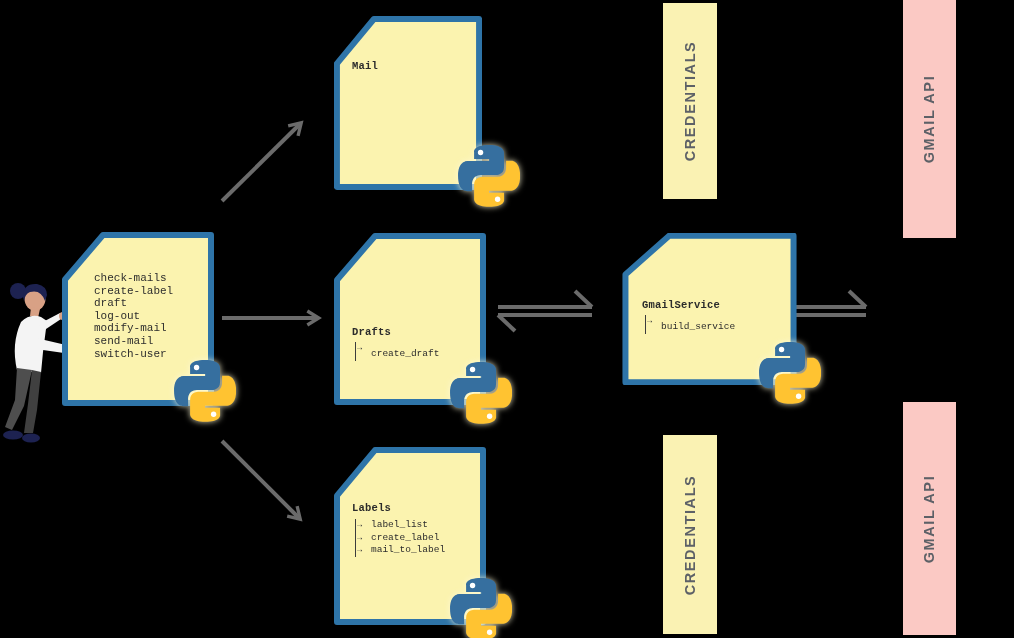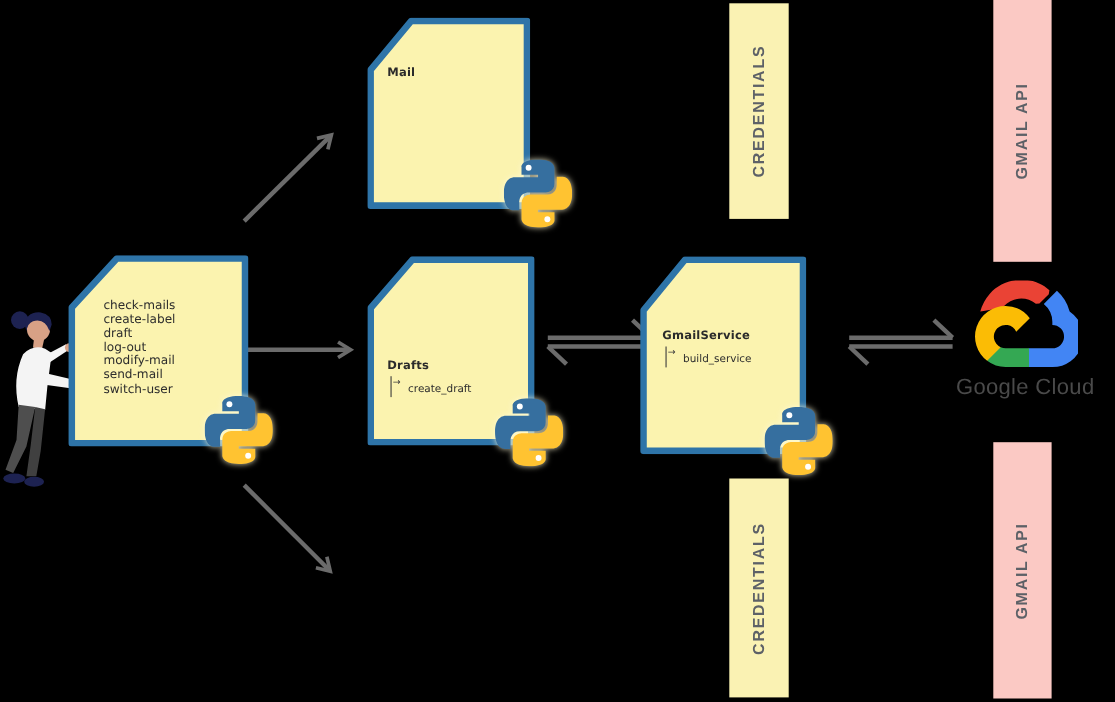--- a/index.html
+++ b/index.html
@@ -1,20 +1,20 @@
 <!DOCTYPE html>
 <html><head>
 <meta charset="utf-8">
 <style>
   html,body{margin:0;padding:0;background:#000;}
   .canvas{position:relative;width:1014px;height:638px;background:#000;overflow:hidden;
           font-family:"DejaVu Sans","Liberation Sans",sans-serif;}
 
   
-  .card{position:absolute;}
+  .card{position:absolute;font-family:Liberation Mono, monospace;}
   .card .shape{position:absolute;inset:0;width:100%;height:100%;}
   .card .content{position:absolute;color:#2d2d2d;}
   .card .title{font-weight:bold;font-size:10.5px;color:#2b2b2b;letter-spacing:.2px;}
   .tree{list-style:none;margin:5px 0 0 3px;padding:0;border-left:1.2px solid #3c3c3c;}
   .tree li{position:relative;padding-left:15px;font-size:9.5px;line-height:12.6px;white-space:nowrap;}
   .tree li::before{content:"\2192";position:absolute;left:1px;top:0;color:#3c3c3c;font-size:8.5px;}
   .tree.single{margin-top:4px;}
   .tree.single li{padding-top:6px;}
 
   .cli-list{list-style:none;margin:0;padding:0;font-size:11px;line-height:12.6px;color:#2d2d2d;}
@@ -77,21 +77,21 @@
     <path d="M37 44 L58 33 L62 37 L41 51 Z" fill="#F4F4F4"></path>
     <circle cx="61" cy="36" r="4" fill="#D8A185"></circle>
     <path d="M34 58 L64 65 L62 73 L34 69 Z" fill="#F4F4F4"></path>
     <circle cx="65" cy="70" r="4.5" fill="#D8A185"></circle>
     <path d="M15 88 L30 90 L22 126 L10 150 L3 147 L13 120 Z" fill="#4E4E4E"></path>
     <path d="M30 90 L39 92 L35 130 L31 153 L22 153 L26 124 Z" fill="#404040"></path>
     <ellipse cx="11" cy="155" rx="10" ry="4.5" fill="#1D2251"></ellipse>
     <ellipse cx="29" cy="158" rx="9" ry="4.5" fill="#1D2251"></ellipse>
   </svg>
 
-  <div class="card" style="left:62px;top:232px;width:164px;height:174px;">
+  <div class="card" style="left:62px;top:232px;width:152px;height:174px;">
     <svg class="shape" viewBox="0 0 152 172" preserveAspectRatio="none">
       <polygon points="41,3 149,3 149,169 3,169 3,47" fill="#FBF3AF" stroke="#2E74A8" stroke-width="6" stroke-linejoin="round" vector-effect="non-scaling-stroke"></polygon>
     </svg>
     <div class="content" style="left:32px;top:40px;">
       <ul class="cli-list">
         <li>check-mails</li>
         <li>create-label</li>
         <li>draft</li>
         <li>log-out</li>
         <li>modify-mail</li>
@@ -133,22 +133,41 @@
       </ul>
     </div>
     <svg class="py-logo" style="right:-26px;bottom:-19px;" viewBox="0 0 255 255" aria-hidden="true">
       <path fill="#366F9F" d="M126.916.072c-64.832 0-60.784 28.115-60.784 28.115l.072 29.128h61.868v8.745H41.631S.145 61.355.145 126.77c0 65.417 36.21 63.097 36.21 63.097h21.61v-30.356s-1.165-36.21 35.632-36.21h61.362s34.475.557 34.475-33.319V33.97S194.67.072 126.916.072z"></path>
       <path fill="#FFC331" d="M128.757 254.126c64.832 0 60.784-28.115 60.784-28.115l-.072-29.127H127.6v-8.745h86.441s41.486 4.705 41.486-60.712c0-65.416-36.21-63.096-36.21-63.096h-21.61v30.355s1.165 36.21-35.632 36.21h-61.362s-34.475-.557-34.475 33.32v56.013s-5.235 33.897 62.518 33.897z"></path>
       <circle cx="92.8" cy="30.8" r="11.1" fill="#fff"></circle>
       <circle cx="162.9" cy="223.4" r="11.1" fill="#fff"></circle>
     </svg>
   </div>
 
+  <div class="card" style="left:334px;top:447px;width:152px;height:178px;">
+    <svg class="shape" viewBox="0 0 152 172" preserveAspectRatio="none">
+      <polygon points="41,3 149,3 149,169 3,169 3,47" fill="#FBF3AF" stroke="#2E74A8" stroke-width="6" stroke-linejoin="round" vector-effect="non-scaling-stroke"></polygon>
+    </svg>
+    <div class="content" style="left:18px;top:55px;">
+      <div class="title">Labels</div>
+      <ul class="tree">
+        <li>label_list</li>
+        <li>create_label</li>
+        <li>mail_to_label</li>
+      </ul>
+    </div>
+    <svg class="py-logo" style="right:-26px;bottom:-15px;" viewBox="0 0 255 255" aria-hidden="true">
+      <path fill="#366F9F" d="M126.916.072c-64.832 0-60.784 28.115-60.784 28.115l.072 29.128h61.868v8.745H41.631S.145 61.355.145 126.77c0 65.417 36.21 63.097 36.21 63.097h21.61v-30.356s-1.165-36.21 35.632-36.21h61.362s34.475.557 34.475-33.319V33.97S194.67.072 126.916.072z"></path>
+      <path fill="#FFC331" d="M128.757 254.126c64.832 0 60.784-28.115 60.784-28.115l-.072-29.127H127.6v-8.745h86.441s41.486 4.705 41.486-60.712c0-65.416-36.21-63.096-36.21-63.096h-21.61v30.355s1.165 36.21-35.632 36.21h-61.362s-34.475-.557-34.475 33.32v56.013s-5.235 33.897 62.518 33.897z"></path>
+      <circle cx="92.8" cy="30.8" r="11.1" fill="#fff"></circle>
+      <circle cx="162.9" cy="223.4" r="11.1" fill="#fff"></circle>
+    </svg>
+  </div>
 
-  <div class="card" style="left:582px;top:233px;width:151px;height:180px;">
+  <div class="card" style="left:622px;top:233px;width:151px;height:152px;padding-left:24px;">
     <svg class="shape" viewBox="0 0 152 172" preserveAspectRatio="none">
       <polygon points="41,3 149,3 149,169 3,169 3,47" fill="#FBF3AF" stroke="#2E74A8" stroke-width="6" stroke-linejoin="round" vector-effect="non-scaling-stroke"></polygon>
     </svg>
     <div class="content" style="left:20px;top:66px;">
       <div class="title">GmailService</div>
       <ul class="tree single">
         <li>build_service</li>
       </ul>
     </div>
     <svg class="py-logo" style="right:-24px;bottom:-19px;" viewBox="0 0 255 255" aria-hidden="true">
@@ -165,23 +184,14 @@
   <div class="vbar yellow" style="left:663px;top:435px;width:54px;height:199px;">
     <span>CREDENTIALS</span>
   </div>
   <div class="vbar pink" style="left:903px;top:0px;width:53px;height:238px;">
     <span>GMAIL API</span>
   </div>
   <div class="vbar pink" style="left:903px;top:402px;width:53px;height:233px;">
     <span>GMAIL API</span>
   </div>
 
-  <div class="gcloud">
-    <svg class="gc-icon" viewBox="0 0 24 20" aria-hidden="true">
-      <path fill="#EA4335" d="M15.23 5.23l2.13-2.13.14-.9C13.6-1.33 7.42-.93 3.92 3.05a10.1 10.1 0 0 0-2.13 3.97l.76-.11 4.26-.7.33-.34c1.9-2.08 5.1-2.36 7.29-.59l.8-.05z"></path>
-      <path fill="#4285F4" d="M22.1 7.02a9.6 9.6 0 0 0-2.89-4.67l-2.99 2.99a5.32 5.32 0 0 1 1.95 4.22v.53a2.66 2.66 0 0 1 0 5.32h-5.32l-.53.54v3.19l.53.53h5.32a6.92 6.92 0 0 0 3.93-12.65z"></path>
-      <path fill="#34A853" d="M7.54 19.67h5.32v-4.26H7.54a2.64 2.64 0 0 1-1.1-.24l-.75.23-2.14 2.13-.19.72a6.9 6.9 0 0 0 4.18 1.42z"></path>
-      <path fill="#FBBC05" d="M7.54 5.8a6.92 6.92 0 0 0-4.18 12.45l3.08-3.08a2.66 2.66 0 1 1 3.52-3.52l3.08-3.08A6.91 6.91 0 0 0 7.54 5.8z"></path>
-    </svg>
-    <div class="gc-label">Google Cloud</div>
-  </div>
 
 </div>
 
 </body></html>

